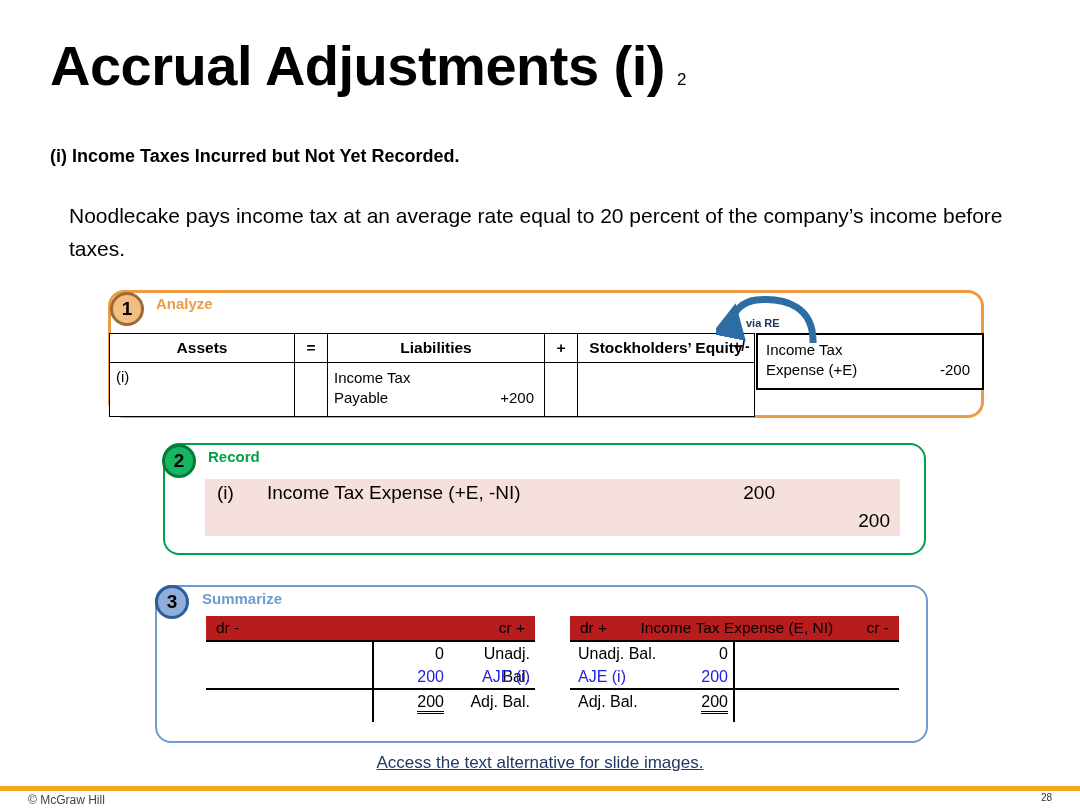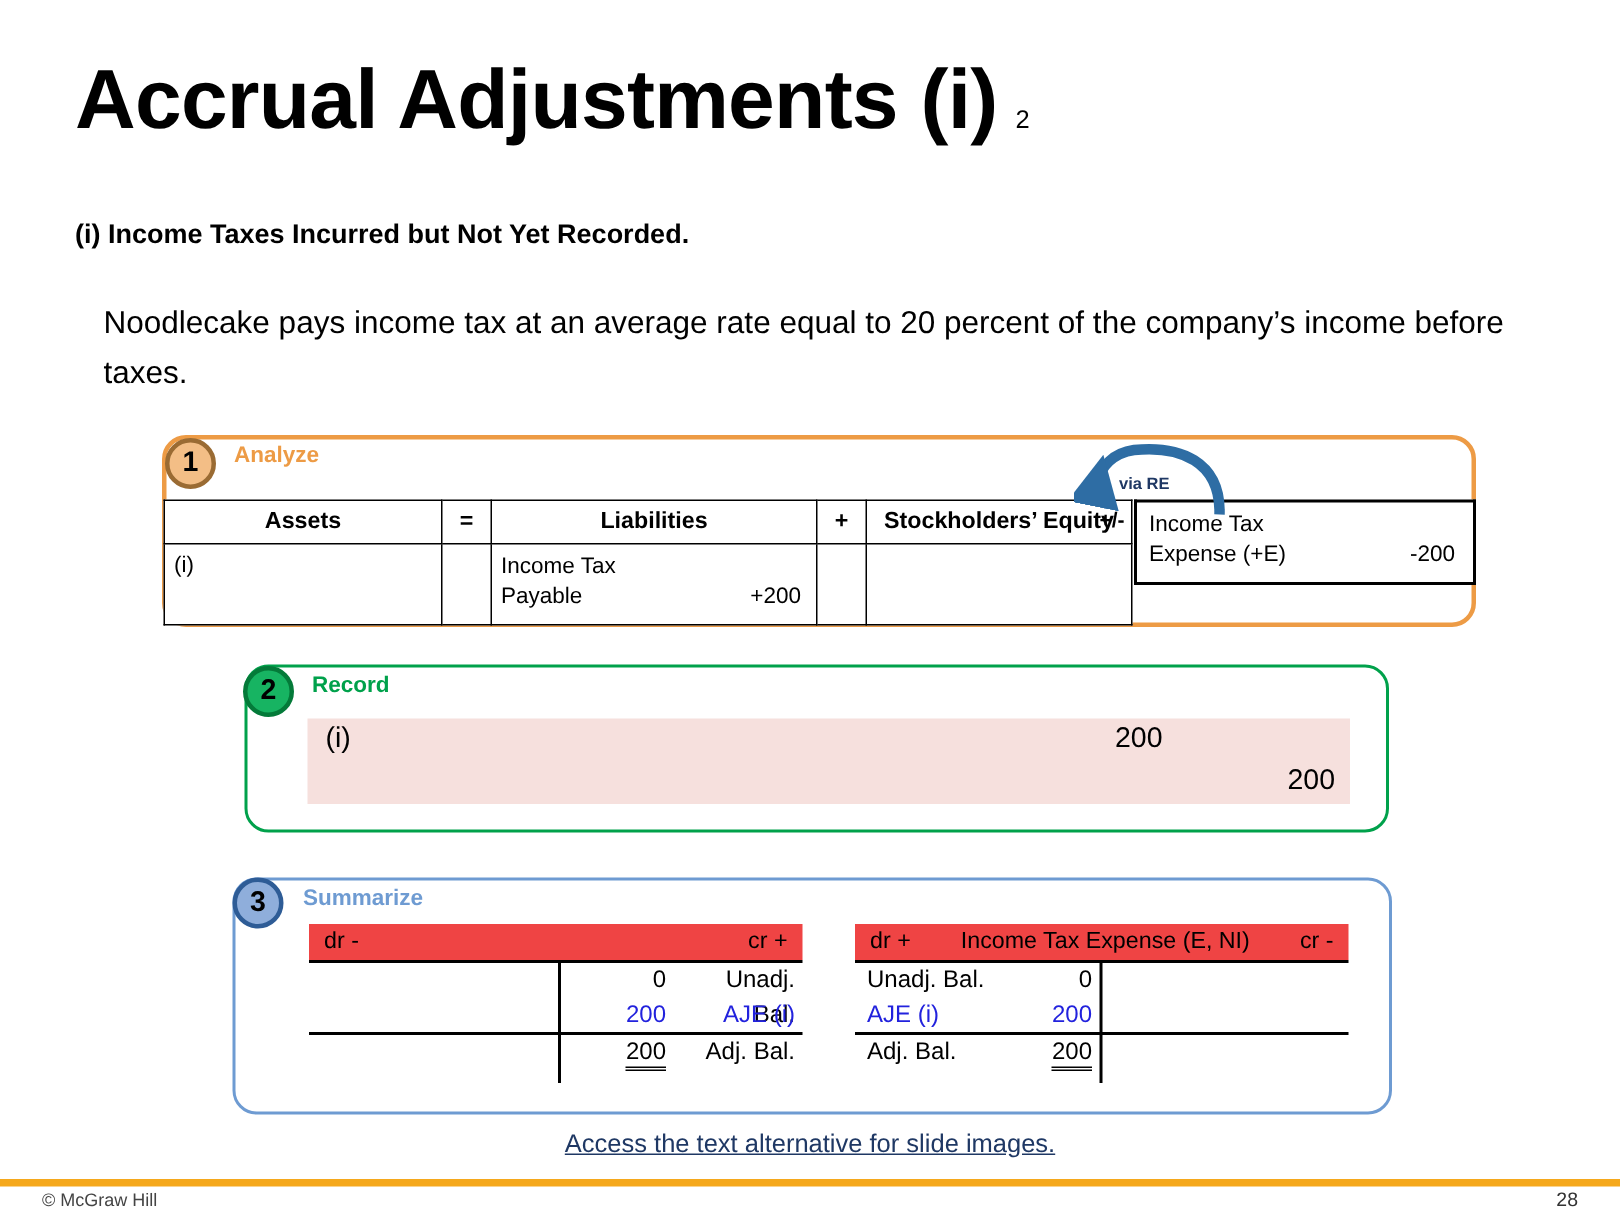--- a/index.html
+++ b/index.html
@@ -252,21 +252,21 @@
 
   .t-account {
     position: absolute;
     z-index: 3;
     font-size: 16px;
   }
   #t-left  { left: 206px; top: 616px; width: 329px; }
   #t-right { left: 570px; top: 616px; width: 329px; }
 
   .t-header {
-    background: #ef4444;
+    background: #b91c1c;
     height: 24px;
     line-height: 24px;
     display: flex;
     justify-content: space-between;
     padding: 0 10px;
     box-sizing: border-box;
     font-size: 15.5px;
   }
   .t-header .t-title { flex: 1; text-align: center; }
 
@@ -330,21 +330,21 @@
     position: absolute;
     left: 28px;
     top: 793px;
     font-size: 12px;
     color: #444;
   }
   #footer-page {
     position: absolute;
     right: 28px;
     top: 792px;
-    font-size: 13px;
+    font-size: 10px;
     color: #333;
     margin-left: 16px;
   }
 </style>
 </head>
 <body>
 
 <div id="slide-title">
   <span>Accrual Adjustments (i)</span><span class="sup">2</span>
 </div>
@@ -421,20 +421,21 @@
 </svg>
 <div id="via-re-label">via RE</div>
 
 <div class="step-panel" id="panel-record"></div>
 <div class="step-badge" id="badge-2">2</div>
 <div class="step-label" id="label-record">Record</div>
 
 <div id="journal-entry">
   <div class="je-row">
     <span class="je-ref">(i)</span>
+    <span class="je-acct-dr">Income Tax Expense (+E, -NI)</span>
     <span class="je-amt-dr">200</span>
   </div>
   <div class="je-row">
     <span class="je-amt-cr">200</span>
   </div>
 </div>
 
 <div class="step-panel" id="panel-summarize"></div>
 <div class="step-badge" id="badge-3">3</div>
 <div class="step-label" id="label-summarize">Summarize</div>

